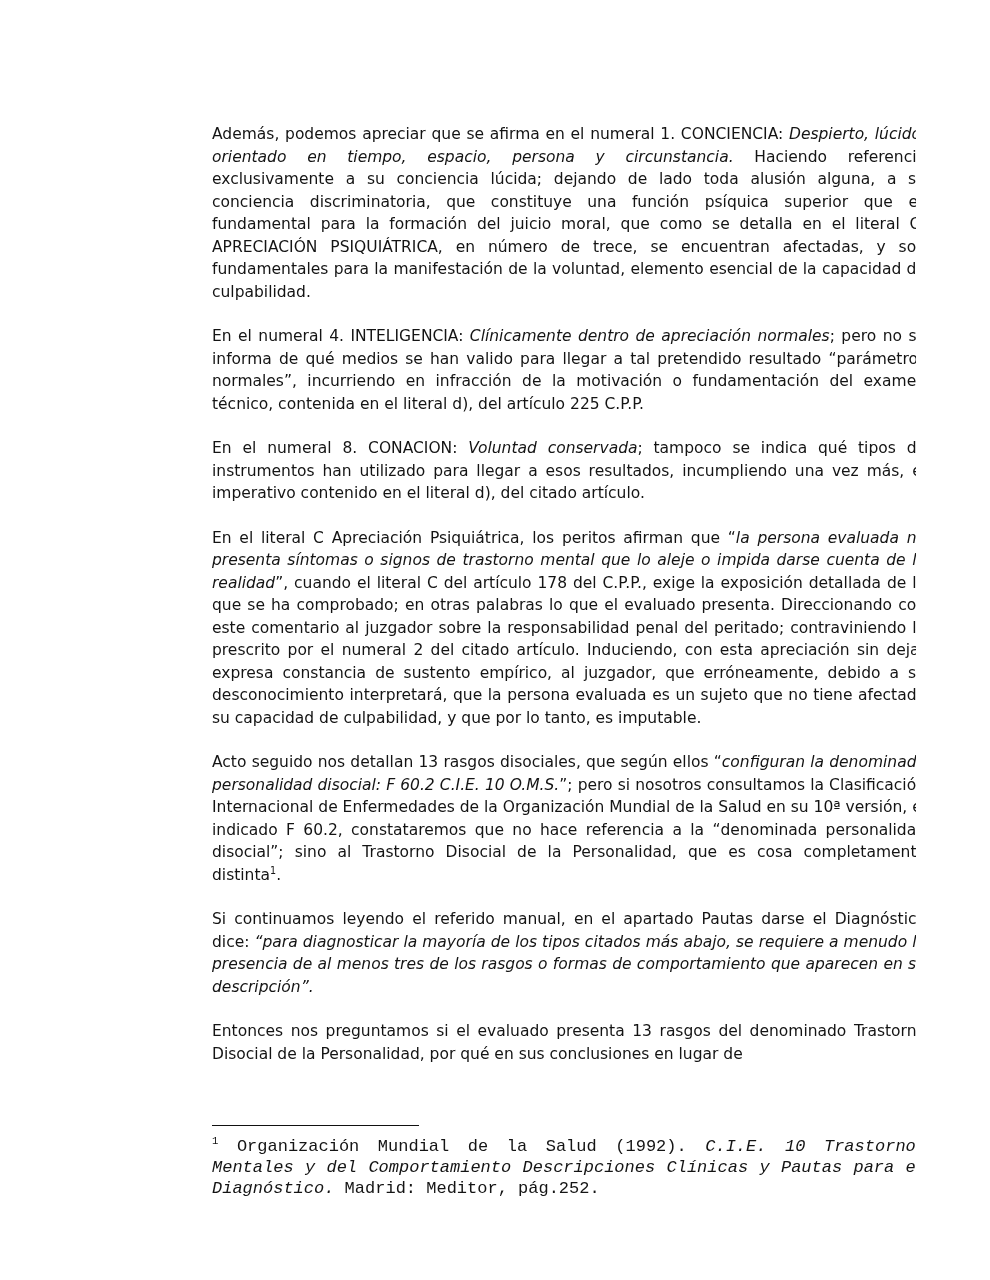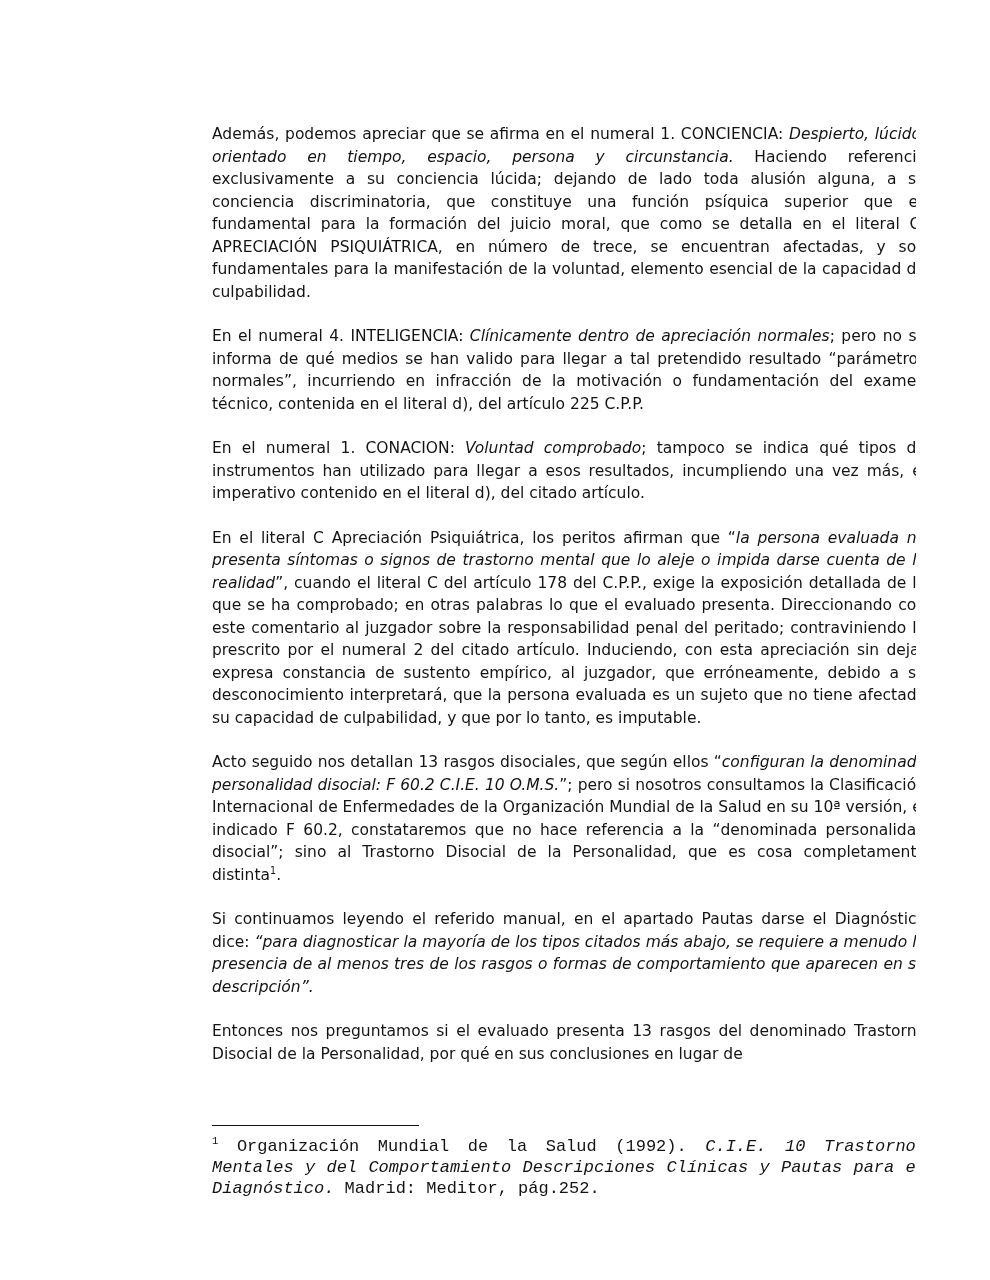--- a/index.html
+++ b/index.html
@@ -56,21 +56,21 @@
     font-family: Liberation Mono, monospace;
   }
 </style>
 </head>
 <body>
 
 <div class="page">
   <div class="content">
     <p><span>Además, podemos apreciar que se afirma en el numeral 1. CONCIENCIA: </span><span style="font-style: italic;">Despierto, lúcido, orientado en tiempo, espacio, persona y circunstancia.</span><span> Haciendo referencia exclusivamente a su conciencia lúcida; dejando de lado toda alusión alguna, a su conciencia discriminatoria, que constituye una función psíquica superior que es fundamental para la formación del juicio moral, que como se detalla en el literal C- APRECIACIÓN PSIQUIÁTRICA, en número de trece, se encuentran afectadas, y son fundamentales para la manifestación de la voluntad, elemento esencial de la capacidad de culpabilidad.</span></p>
     <p><span>En el numeral 4. INTELIGENCIA: </span><span style="font-style: italic;">Clínicamente dentro de apreciación normales</span><span>; pero no se informa de qué medios se han valido para llegar a tal pretendido resultado “parámetros normales”, incurriendo en infracción de la motivación o fundamentación del examen técnico, contenida en el literal d), del artículo 225 C.P.P.</span></p>
-    <p><span>En el numeral  1. CONACION: </span><span style="font-style: italic;">Voluntad comprobado</span><span>; tampoco se indica qué tipos de instrumentos han utilizado para llegar a esos resultados, incumpliendo una vez más, el imperativo contenido en el literal d), del citado artículo.</span></p>
+    <p><span>En el numeral  8. CONACION: </span><span style="font-style: italic;">Voluntad conservada</span><span>; tampoco se indica qué tipos de instrumentos han utilizado para llegar a esos resultados, incumpliendo una vez más, el imperativo contenido en el literal d), del citado artículo.</span></p>
     <p><span>En el literal C Apreciación Psiquiátrica, los peritos afirman que “</span><span style="font-style: italic;">la persona evaluada no presenta síntomas o signos de trastorno mental que lo aleje o impida darse cuenta de la realidad</span><span>”, cuando el literal C del artículo 178 del C.P.P., exige la exposición detallada de lo que se ha comprobado; en otras palabras lo que el evaluado presenta. Direccionando con este comentario al juzgador sobre la responsabilidad penal del peritado; contraviniendo lo prescrito por el numeral 2 del citado artículo. Induciendo, con esta apreciación sin dejar expresa constancia de sustento empírico, al juzgador, que erróneamente, debido a su desconocimiento interpretará, que la persona evaluada es un sujeto que no tiene afectada su capacidad de culpabilidad, y que por lo tanto, es imputable.</span></p>
     <p><span>Acto seguido nos detallan 13 rasgos disociales, que según ellos “</span><span style="font-style: italic;">configuran la denominada personalidad disocial: F 60.2 C.I.E. 10 O.M.S.</span><span>”; pero si nosotros consultamos la Clasificación Internacional de Enfermedades de la Organización Mundial de la Salud en su 10ª versión, el indicado F 60.2, constataremos que no hace referencia a la “denominada personalidad disocial”; sino al Trastorno Disocial de la Personalidad, que es cosa completamente distinta</span><sup>1</sup><span>.</span></p>
     <p><span>Si continuamos leyendo el referido manual, en el apartado Pautas darse el Diagnóstico dice: </span><span style="font-style: italic;">“para diagnosticar la mayoría de los tipos citados más abajo, se requiere a menudo la presencia de al menos tres de los rasgos o formas de comportamiento que aparecen en su descripción”.</span></p>
     <p><span>Entonces nos preguntamos si el evaluado presenta 13 rasgos del denominado Trastorno Disocial de la Personalidad, por qué en sus conclusiones en lugar de</span></p>
   </div>
 
   <div class="footnote-block">
     <hr class="footnote-rule">
     <div class="footnote-text"><sup>1</sup><span> Organización Mundial de la Salud (1992). </span><span style="font-style: italic;">C.I.E. 10 Trastornos Mentales y del Comportamiento Descripciones Clínicas y Pautas para el Diagnóstico.</span><span> Madrid: Meditor, pág.252.</span></div>
   </div>

